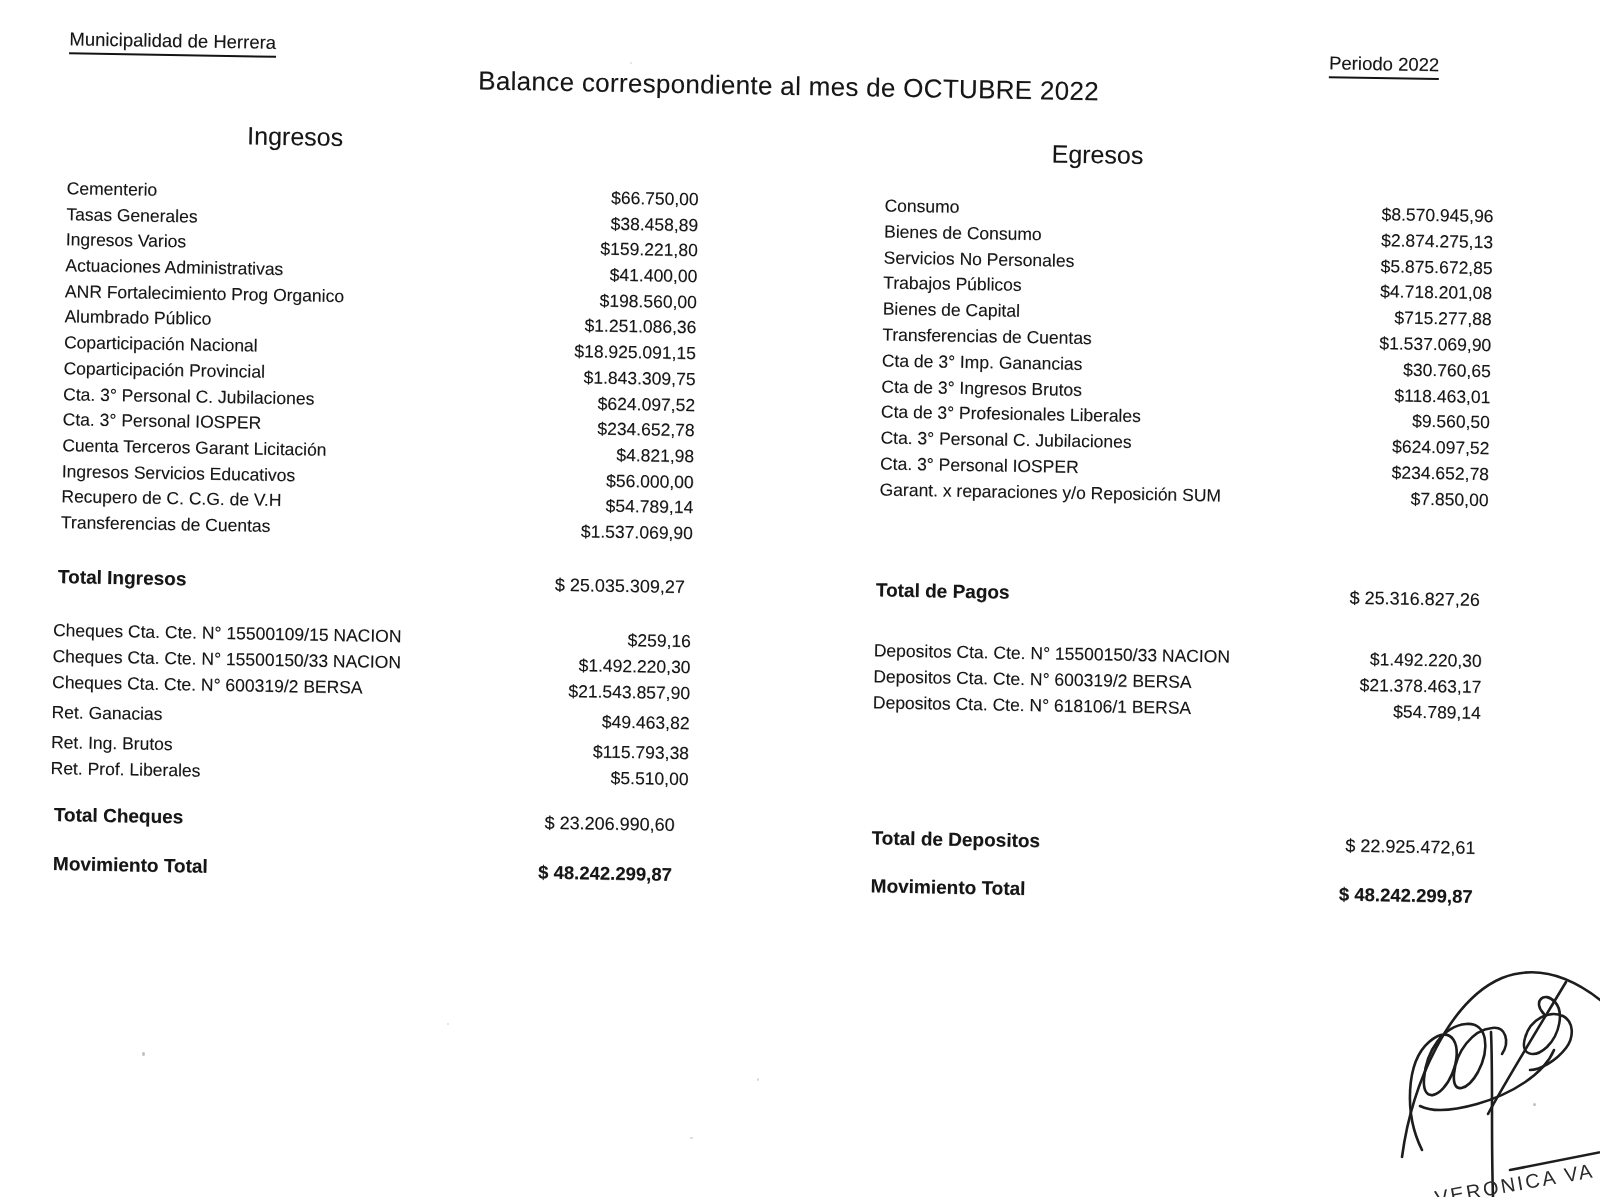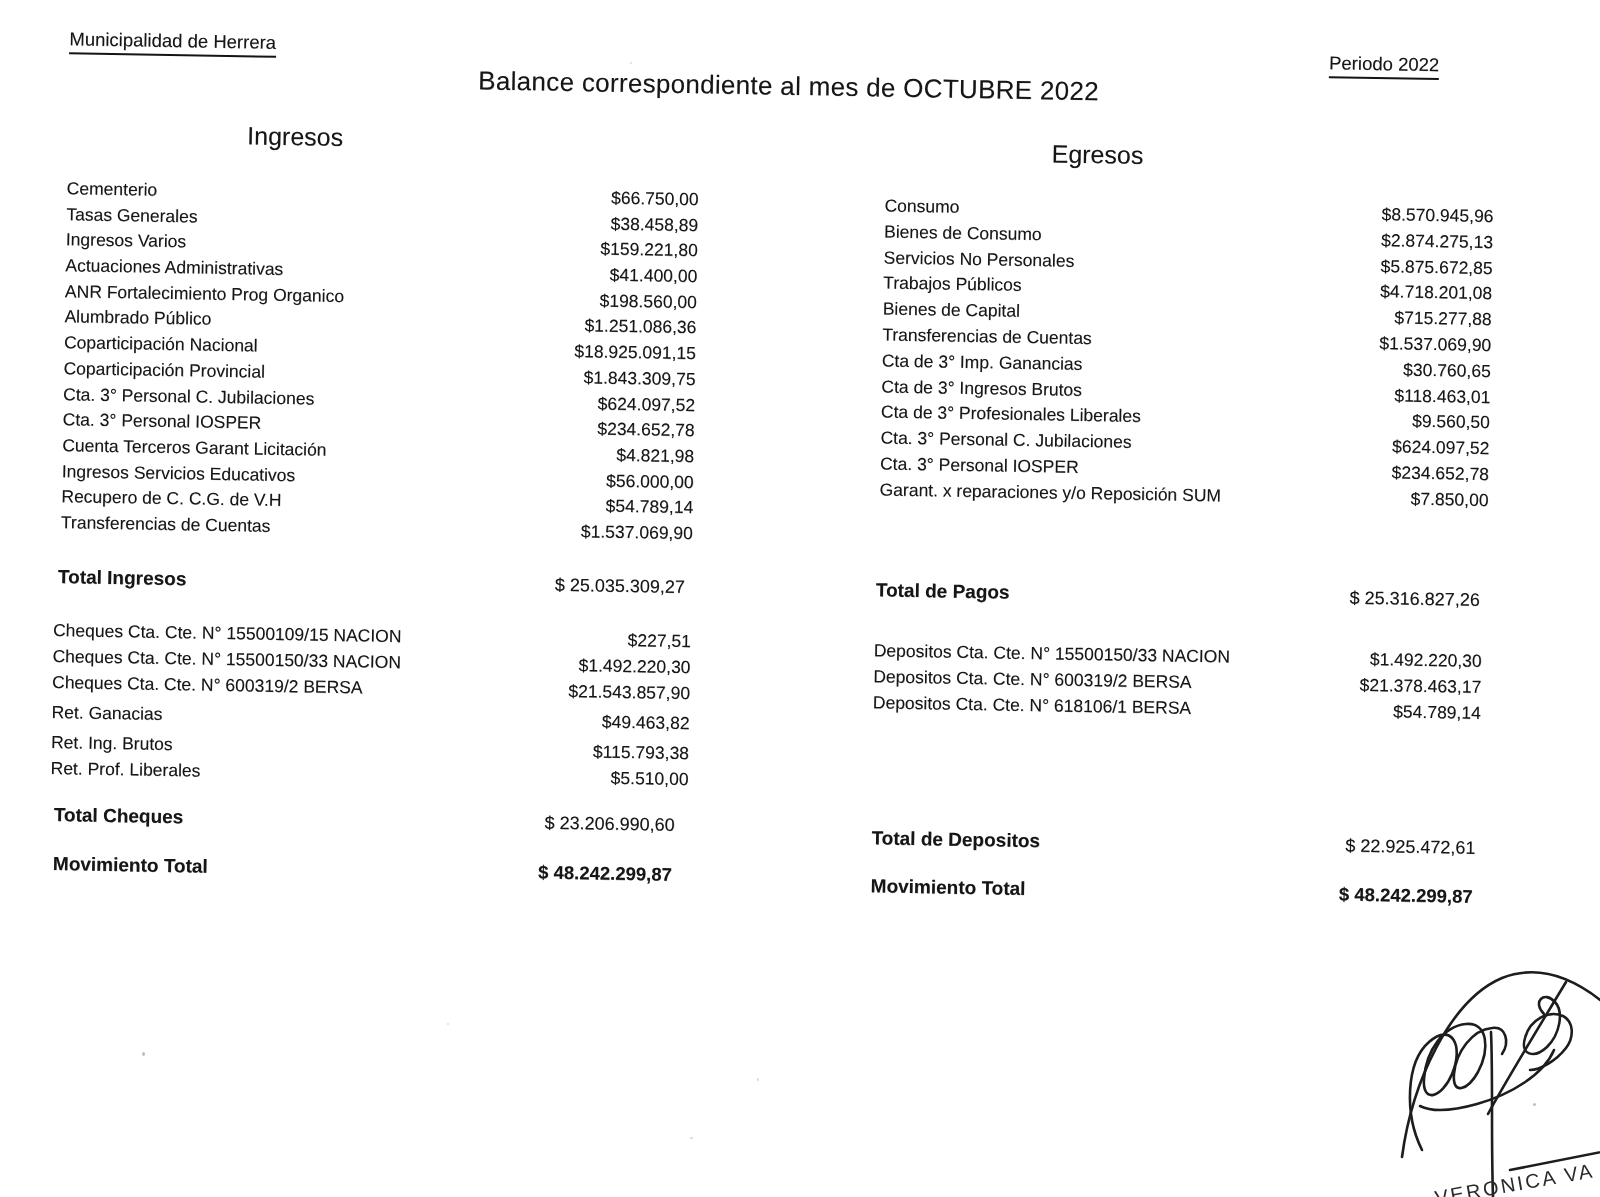--- a/index.html
+++ b/index.html
@@ -134,21 +134,21 @@
       </div>
 
     <div class="total-row ing-total">
       <span class="lbl txt">Total Ingresos</span>
       <span class="val txt">$ 25.035.309,27</span>
     </div>
 
     <div class="rows ing-cheques">
         <div class="row">
         <span class="lbl txt">Cheques Cta. Cte. N° 15500109/15 NACION</span>
-        <span class="val txt">$227,51</span>
+        <span class="val txt">$259,16</span>
       </div>
         <div class="row">
         <span class="lbl txt">Cheques Cta. Cte. N° 15500150/33 NACION</span>
         <span class="val txt">$1.492.220,30</span>
       </div>
         <div class="row">
         <span class="lbl txt">Cheques Cta. Cte. N° 600319/2 BERSA</span>
         <span class="val txt">$21.543.857,90</span>
       </div>
         <div class="row">

